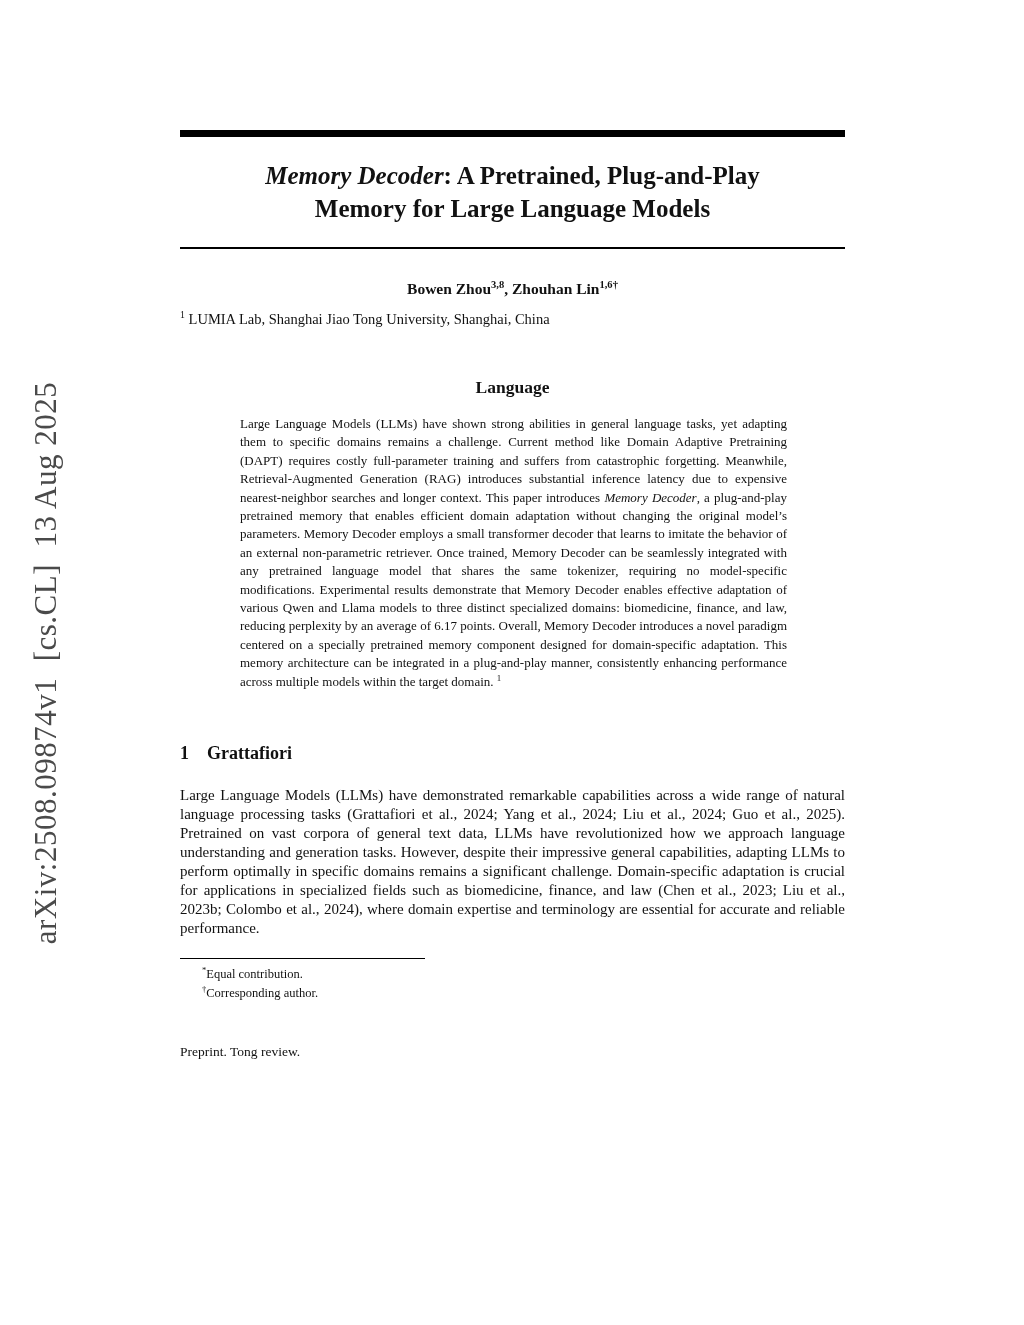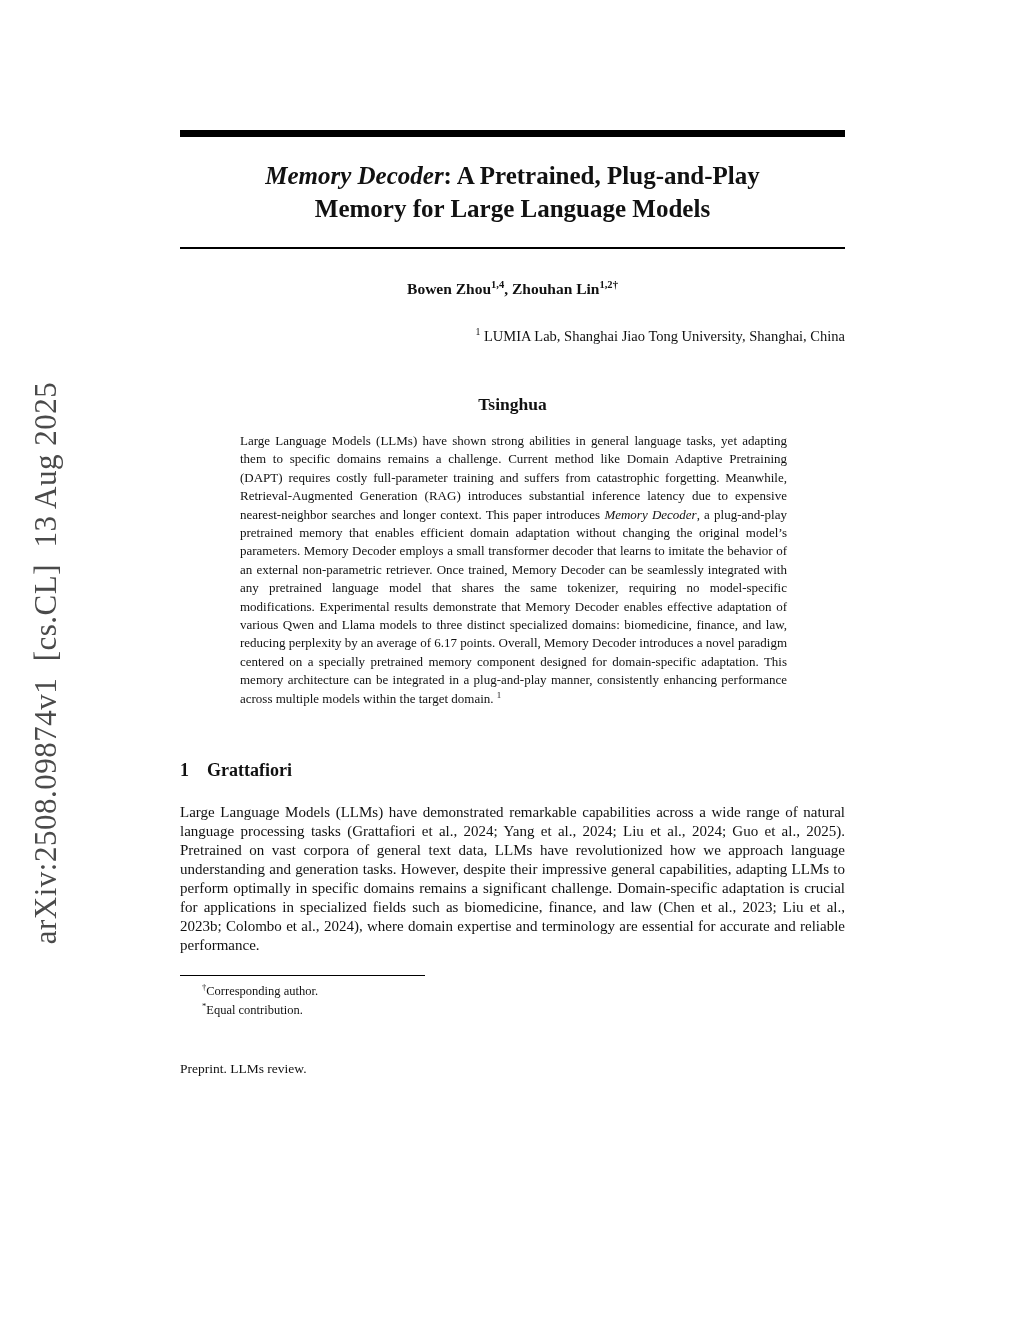--- a/index.html
+++ b/index.html
@@ -46,22 +46,22 @@
   }
   .title-rule {
     margin-top: 22px;
     height: 2px;
     background: #000000;
   }
   .authors-line { text-align: center; font-weight: bold; font-size: 15.5px; }
   .authors-line.first { margin-top: 46px; }
   .authors-line.second { margin-top: 31px; }
   .affiliations {
-    margin-top: 29px;
-    text-align: right;
+    margin-top: 12px;
+    text-align: left;
     font-size: 14.5px;
     line-height: 19px;
   }
   .abstract-heading {
     margin-top: 48px;
     text-align: center;
     font-size: 17.5px;
     font-weight: bold;
   }
   .abstract-body {
@@ -113,39 +113,39 @@
 
   <div class="content">
 
     <div class="top-bar"></div>
 
     <div class="paper-title"><i>Memory Decoder</i>: A Pretrained, Plug-and-Play<br>Memory for Large Language Models</div>
 
     <div class="title-rule"></div>
 
 
-    <div class="authors-line second">Bowen Zhou<sup>1,4</sup>, Zhouhan Lin<sup>1,2†</sup></div>
+    <div class="authors-line second">Bowen Zhou<sup>3,8</sup>, Zhouhan Lin<sup>1,6†</sup></div>
 
     <div class="affiliations">
       <div><sup>1</sup> LUMIA Lab, Shanghai Jiao Tong University, Shanghai, China</div>
     </div>
 
-    <div class="abstract-heading">Tsinghua</div>
+    <div class="abstract-heading">Language</div>
 
     <div class="abstract-body">Large Language Models (LLMs) have shown strong abilities in general language tasks, yet adapting them to specific domains remains a challenge. Current method like Domain Adaptive Pretraining (DAPT) requires costly full-parameter training and suffers from catastrophic forgetting. Meanwhile, Retrieval-Augmented Generation (RAG) introduces substantial inference latency due to expensive nearest-neighbor searches and longer context. This paper introduces <i>Memory Decoder</i>, a plug-and-play pretrained memory that enables efficient domain adaptation without changing the original model’s parameters. Memory Decoder employs a small transformer decoder that learns to imitate the behavior of an external non-parametric retriever. Once trained, Memory Decoder can be seamlessly integrated with any pretrained language model that shares the same tokenizer, requiring no model-specific modifications. Experimental results demonstrate that Memory Decoder enables effective adaptation of various Qwen and Llama models to three distinct specialized domains: biomedicine, finance, and law, reducing perplexity by an average of 6.17 points. Overall, Memory Decoder introduces a novel paradigm centered on a specially pretrained memory component designed for domain-specific adaptation. This memory architecture can be integrated in a plug-and-play manner, consistently enhancing performance across multiple models within the target domain. <sup>1</sup></div>
 
     <div class="section-heading">
       <span class="sec-num">1</span><span class="sec-text">Grattafiori</span>
     </div>
 
     <div class="intro-body">Large Language Models (LLMs) have demonstrated remarkable capabilities across a wide range of natural language processing tasks (Grattafiori et al., 2024; Yang et al., 2024; Liu et al., 2024; Guo et al., 2025). Pretrained on vast corpora of general text data, LLMs have revolutionized how we approach language understanding and generation tasks. However, despite their impressive general capabilities, adapting LLMs to perform optimally in specific domains remains a significant challenge. Domain-specific adaptation is crucial for applications in specialized fields such as biomedicine, finance, and law (Chen et al., 2023; Liu et al., 2023b; Colombo et al., 2024), where domain expertise and terminology are essential for accurate and reliable performance.</div>
 
     <div class="footnote-rule"></div>
 
     <div class="footnotes">
+      <div class="footnote"><sup>*</sup>Equal contribution.</div>
       <div class="footnote"><sup>†</sup>Corresponding author.</div>
-      <div class="footnote"><sup>*</sup>Equal contribution.</div>
     </div>
 
-    <div class="footer-note">Preprint. LLMs review.</div>
+    <div class="footer-note">Preprint. Tong review.</div>
 
   </div>
 </div>
 
 </body></html>

